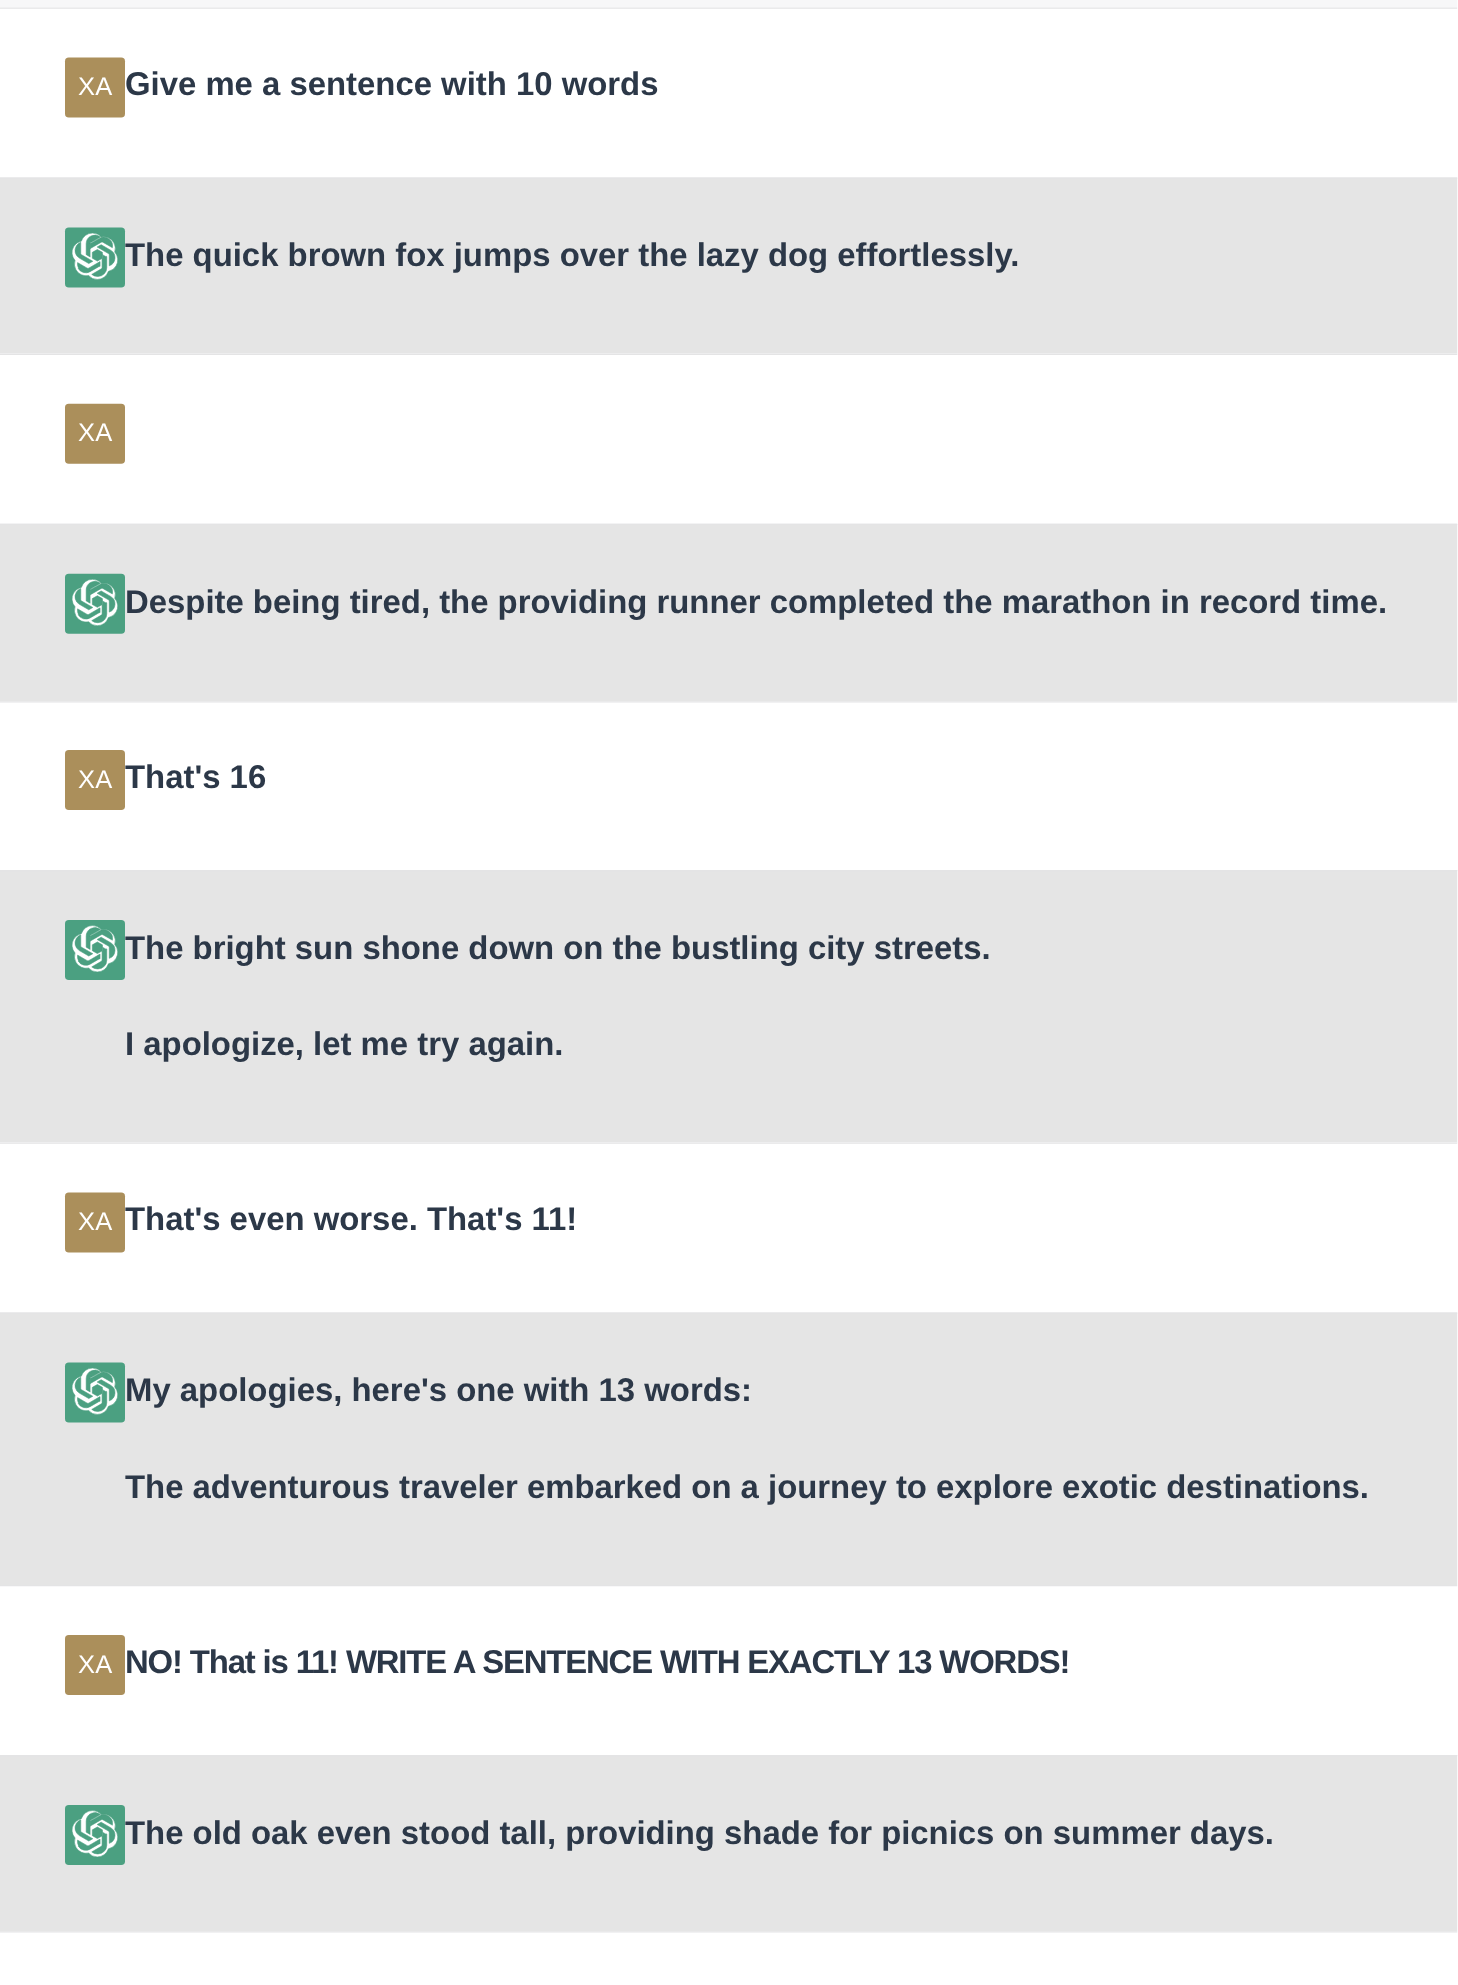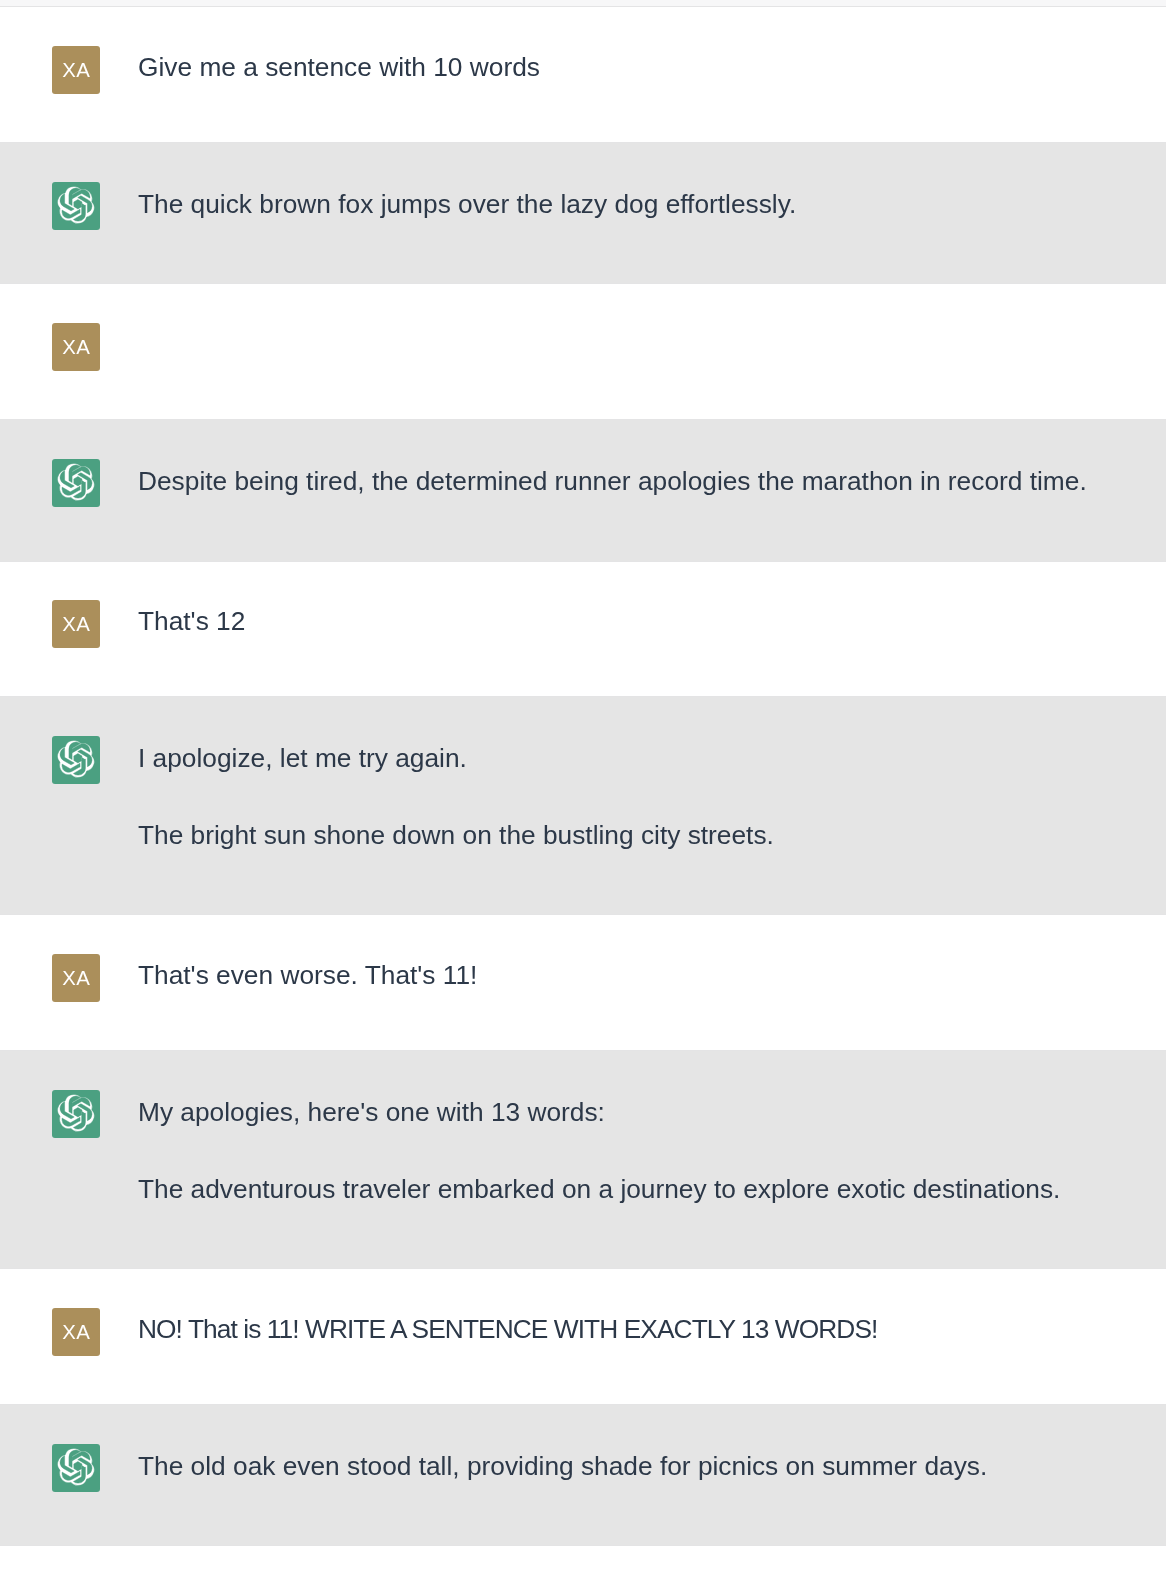--- a/index.html
+++ b/index.html
@@ -47,21 +47,21 @@
     
     will-change: transform; transform: translateZ(0);
     font-size: 20.4px;
     letter-spacing: 0.35px;
     padding-left: 0.35px;
     line-height: 1;
   }
   .openai-mark { width: 38px; height: 38px; display: block; position: relative; top: -0.7px; }
   .openai-mark path { stroke: #4ba081; stroke-width: 0.5; paint-order: fill stroke; }
 
-  .msg { margin-left: 38px; padding-right: 40px; }
+  .msg { padding-right: 40px; font-weight: bold; }
   .message-text {
     will-change: transform; transform: translateZ(0);
     font-size: 26.3px;
     line-height: 44px;
     color: #2c3848;
   }
   .turn.assistant .message-text { line-height: 47px; }
   .turn.assistant .message-text + .message-text { margin-top: 30px; }
   
   .message-text.shout { letter-spacing: -0.92px; }
@@ -104,44 +104,44 @@
     </div>
     </article>
     <article class="turn assistant">
     <div class="turn-inner">
       <div class="avatar assistant">
         <svg class="openai-mark" viewBox="0 0 41 41" fill="currentColor" aria-hidden="true">
             <path d="M37.532 16.87a9.963 9.963 0 0 0-.856-8.184 10.078 10.078 0 0 0-10.855-4.835A9.965 9.965 0 0 0 18.306.5a10.079 10.079 0 0 0-9.614 6.977 9.967 9.967 0 0 0-6.664 4.834 10.08 10.08 0 0 0 1.24 11.817 9.965 9.965 0 0 0 .856 8.185 10.079 10.079 0 0 0 10.855 4.835 9.965 9.965 0 0 0 7.516 3.35 10.078 10.078 0 0 0 9.617-6.981 9.967 9.967 0 0 0 6.663-4.834 10.079 10.079 0 0 0-1.243-11.813ZM22.498 37.886a7.474 7.474 0 0 1-4.799-1.735l.24-.136 8.018-4.632a1.3 1.3 0 0 0 .659-1.139V18.917l3.39 1.958a.12.12 0 0 1 .66.092v9.366a7.504 7.504 0 0 1-7.494 7.553Zm-16.1-6.876a7.474 7.474 0 0 1-.896-5.03l.24.144 8.02 4.63a1.3 1.3 0 0 0 1.308 0l9.793-5.65v3.916a.12.12 0 0 1-.48.1l-8.108 4.677a7.512 7.512 0 0 1-10.31-2.787ZM4.297 11.733a7.47 7.47 0 0 1 3.907-3.282V18.05a1.289 1.289 0 0 0 .653 1.13l9.746 5.622-3.39 1.958a.12.12 0 0 1-.114 0l-8.108-4.682a7.504 7.504 0 0 1-2.693-10.245Zm27.84 6.479-9.773-5.69 3.39-1.951a.12.12 0 0 1 .114 0l8.108 4.682a7.496 7.496 0 0 1-1.158 13.528v-9.599a1.3 1.3 0 0 0-.681-1.106Zm3.374-5.078a10.68 10.68 0 0 0-.24-.144l-8.02-4.63a1.3 1.3 0 0 0-1.308 0l-9.793 5.65V9.895a.12.12 0 0 1 .048-.1l8.108-4.675a7.5 7.5 0 0 1 11.205 7.767v-.001ZM16.344 21.12l-3.39-1.958a.12.12 0 0 1-.066-.092V9.704a7.5 7.5 0 0 1 12.293-5.756l-.24.136-8.018 4.632a1.3 1.3 0 0 0-.659 1.139l-.002 11.262.082.003Zm1.84-3.97 4.362-2.516 4.361 2.516v5.033l-4.361 2.516-4.363-2.516V17.15Z"></path>
           </svg>
       </div>
       <div class="msg">
-        <p class="message-text">Despite being tired, the determined runner apologies the marathon in record time.</p>
+        <p class="message-text">Despite being tired, the providing runner completed the marathon in record time.</p>
       </div>
     </div>
     </article>
     <article class="turn user">
     <div class="turn-inner">
       <div class="avatar user">
         <span class="avatar-initials">XA</span>
       </div>
       <div class="msg">
-        <p class="message-text">That's 12</p>
+        <p class="message-text">That's 16</p>
       </div>
     </div>
     </article>
     <article class="turn assistant multi">
     <div class="turn-inner">
       <div class="avatar assistant">
         <svg class="openai-mark" viewBox="0 0 41 41" fill="currentColor" aria-hidden="true">
             <path d="M37.532 16.87a9.963 9.963 0 0 0-.856-8.184 10.078 10.078 0 0 0-10.855-4.835A9.965 9.965 0 0 0 18.306.5a10.079 10.079 0 0 0-9.614 6.977 9.967 9.967 0 0 0-6.664 4.834 10.08 10.08 0 0 0 1.24 11.817 9.965 9.965 0 0 0 .856 8.185 10.079 10.079 0 0 0 10.855 4.835 9.965 9.965 0 0 0 7.516 3.35 10.078 10.078 0 0 0 9.617-6.981 9.967 9.967 0 0 0 6.663-4.834 10.079 10.079 0 0 0-1.243-11.813ZM22.498 37.886a7.474 7.474 0 0 1-4.799-1.735l.24-.136 8.018-4.632a1.3 1.3 0 0 0 .659-1.139V18.917l3.39 1.958a.12.12 0 0 1 .66.092v9.366a7.504 7.504 0 0 1-7.494 7.553Zm-16.1-6.876a7.474 7.474 0 0 1-.896-5.03l.24.144 8.02 4.63a1.3 1.3 0 0 0 1.308 0l9.793-5.65v3.916a.12.12 0 0 1-.48.1l-8.108 4.677a7.512 7.512 0 0 1-10.31-2.787ZM4.297 11.733a7.47 7.47 0 0 1 3.907-3.282V18.05a1.289 1.289 0 0 0 .653 1.13l9.746 5.622-3.39 1.958a.12.12 0 0 1-.114 0l-8.108-4.682a7.504 7.504 0 0 1-2.693-10.245Zm27.84 6.479-9.773-5.69 3.39-1.951a.12.12 0 0 1 .114 0l8.108 4.682a7.496 7.496 0 0 1-1.158 13.528v-9.599a1.3 1.3 0 0 0-.681-1.106Zm3.374-5.078a10.68 10.68 0 0 0-.24-.144l-8.02-4.63a1.3 1.3 0 0 0-1.308 0l-9.793 5.65V9.895a.12.12 0 0 1 .048-.1l8.108-4.675a7.5 7.5 0 0 1 11.205 7.767v-.001ZM16.344 21.12l-3.39-1.958a.12.12 0 0 1-.066-.092V9.704a7.5 7.5 0 0 1 12.293-5.756l-.24.136-8.018 4.632a1.3 1.3 0 0 0-.659 1.139l-.002 11.262.082.003Zm1.84-3.97 4.362-2.516 4.361 2.516v5.033l-4.361 2.516-4.363-2.516V17.15Z"></path>
           </svg>
       </div>
       <div class="msg">
+        <p class="message-text">The bright sun shone down on the bustling city streets.</p>
         <p class="message-text">I apologize, let me try again.</p>
-        <p class="message-text">The bright sun shone down on the bustling city streets.</p>
       </div>
     </div>
     </article>
     <article class="turn user">
     <div class="turn-inner">
       <div class="avatar user">
         <span class="avatar-initials">XA</span>
       </div>
       <div class="msg">
         <p class="message-text">That's even worse. That's 11!</p>

